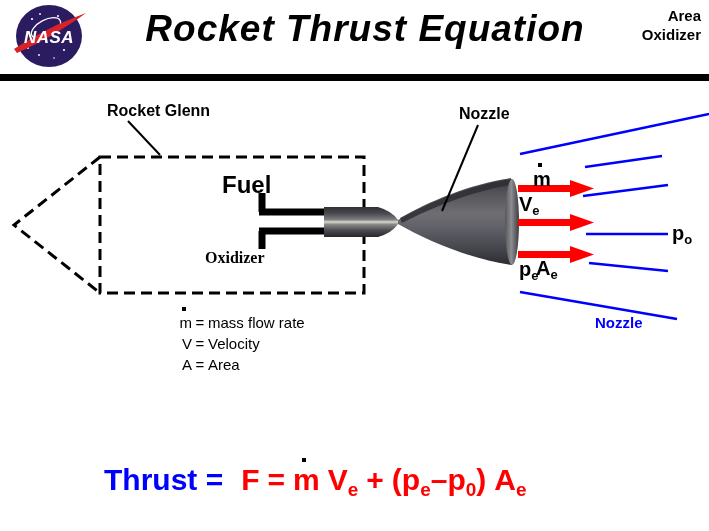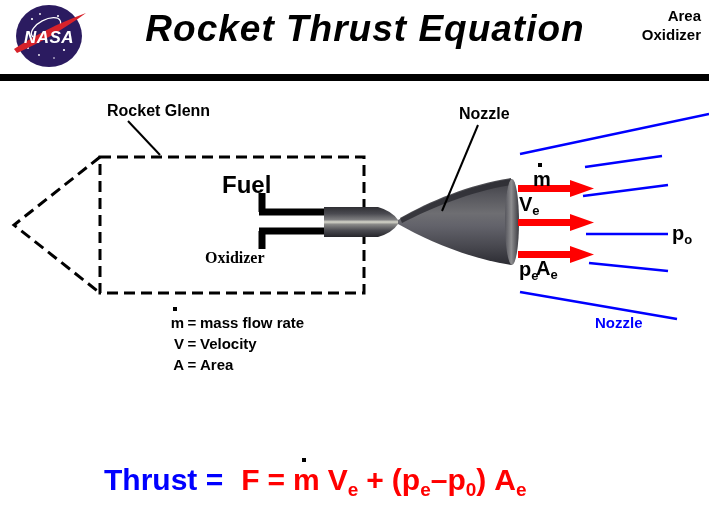--- a/index.html
+++ b/index.html
@@ -127,24 +127,24 @@
     top: 233px;
     font-size: 15px;
     font-weight: bold;
     color: #0000ff;
     white-space: nowrap;
   }
 
   
   #legend {
     position: absolute;
-    left: 164px;
+    left: 172px;
     top: 312px;
     font-size: 15px;
-    font-weight: bold;
+    font-weight: normal;
     color: #000000;
     line-height: 21px;
   }
   #legend .lrow { white-space: nowrap; }
   #legend .sym {
     display: inline-block;
     width: 20px;
     text-align: right;
   }
   #legend .eq {

